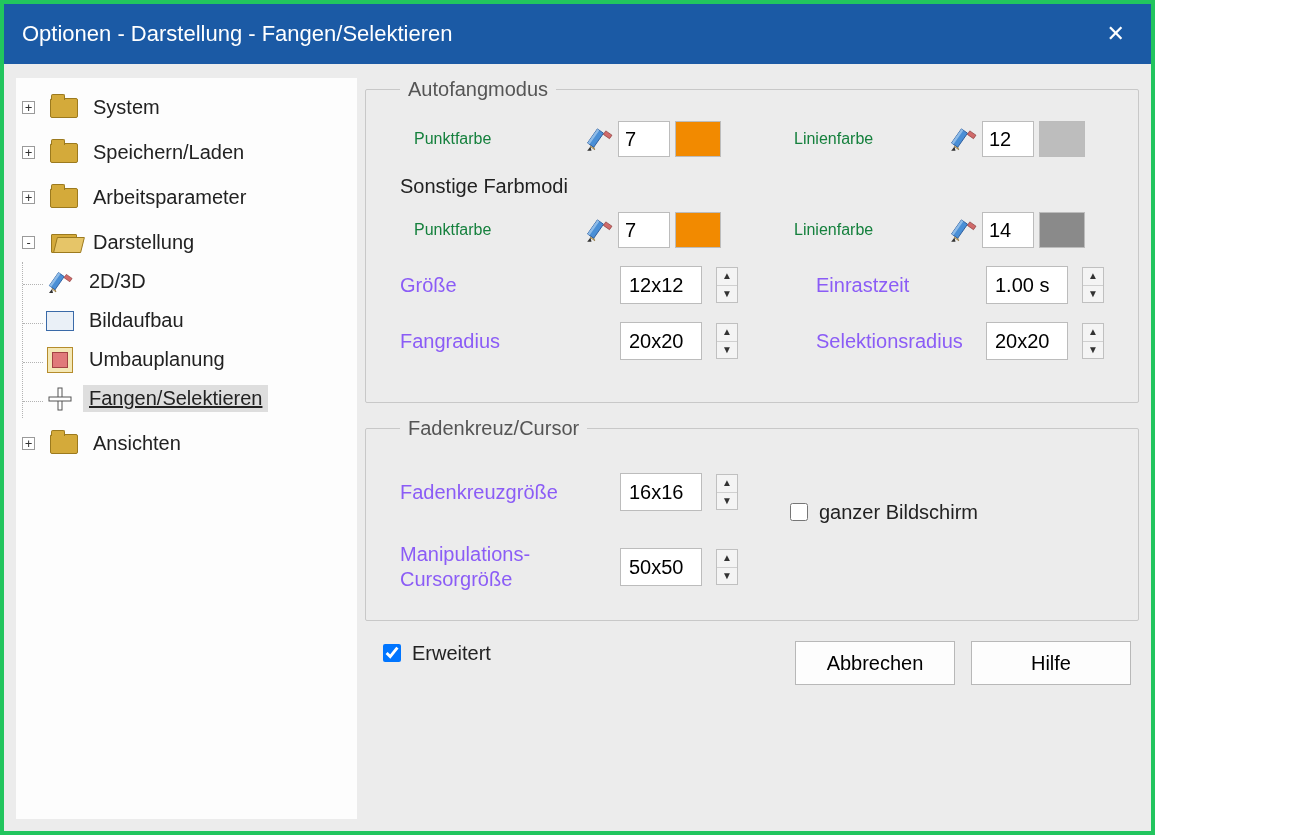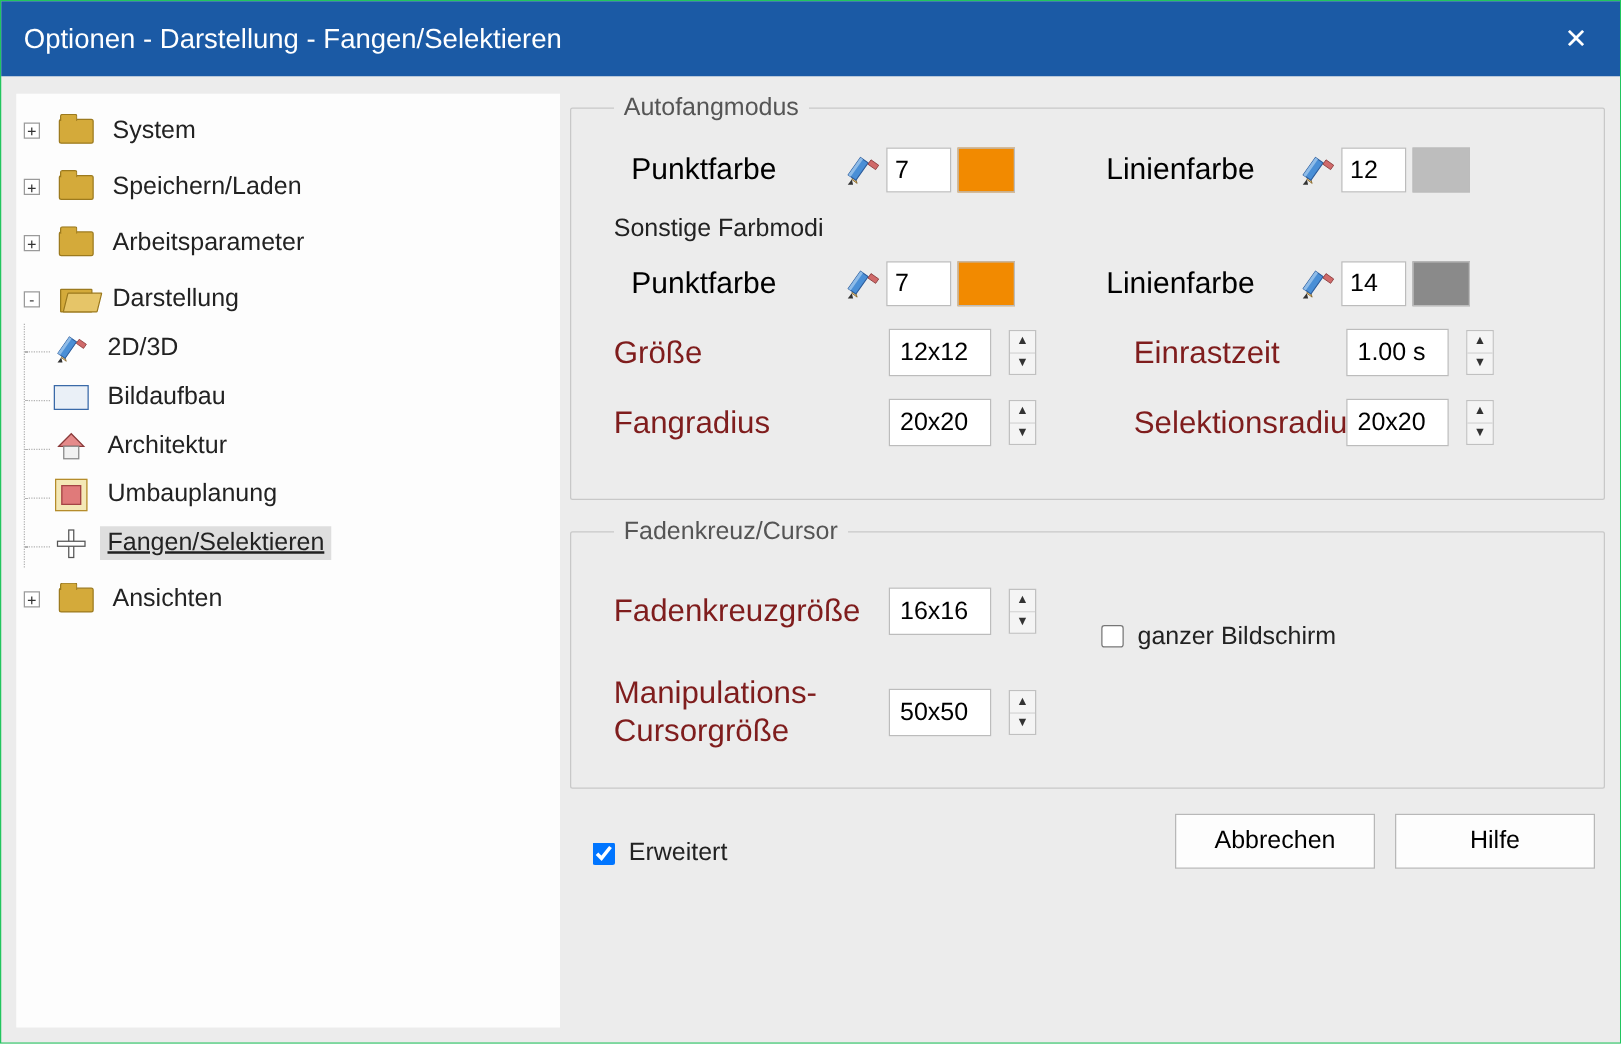--- a/index.html
+++ b/index.html
@@ -1,18 +1,18 @@
 <!DOCTYPE html>
 <html><head>
 <meta charset="utf-8">
 <style>
   * { box-sizing: border-box; }
   html, body { margin: 0; padding: 0; font-family: "Segoe UI", Tahoma, sans-serif; background: #fff; }
   .window {
-    width: 1297px; height: 835px; border: 1px solid #22c55e;
+    width: 1155px; height: 835px; border: 4px solid #22c55e;
     display: flex; flex-direction: column; background: #ececec;
   }
   .titlebar {
     height: 60px; background: #1b5aa5; color: #fff; display: flex;
     align-items: center; justify-content: space-between; padding: 0 18px;
     font-size: 22px; font-weight: 400;
   }
   .titlebar .close { font-size: 22px; cursor: pointer; padding: 8px; }
   .body {
     flex: 1; display: flex; padding: 14px 12px 12px 12px; gap: 0;
@@ -97,27 +97,27 @@
   }
   fieldset.group > legend {
     font-size: 20px; color: #555; padding: 0 8px; font-weight: 400;
   }
   .subheading { font-size: 20px; color: #222; margin: 4px 0 14px 0; }
   .row {
     display: grid;
     grid-template-columns: 180px 38px 58px 48px 70px 150px 38px 58px 48px;
     align-items: center; gap: 0; margin-bottom: 18px;
   }
-  .row .lbl { font-size: 24px; color: #000000; padding-left: 14px;}
+  .row .lbl { font-size: 16px; color: #15803d; padding-left: 14px;}
   .row2 {
     display: grid;
     grid-template-columns: 220px 96px 30px 70px 170px 96px 30px;
     align-items: center; gap: 0; margin-bottom: 18px;
   }
-  .row2 .lbl { font-size: 25px; color: #7f1d1d; }
+  .row2 .lbl { font-size: 20px; color: #8b5cf6; }
   .pencil-btn { cursor: pointer; display:inline-flex; align-items:center; justify-content:center; }
   .pencil-btn svg { width: 30px; height: 30px; }
   input.numbox {
     width: 52px; height: 36px; font-size: 20px; text-align: left;
     padding: 2px 6px; border: 1px solid #bcbcbc; background:#fff;
   }
   .swatch {
     width: 46px; height: 36px; border: 1px solid #bcbcbc; margin-left:-1px;
   }
   .sizebox {
@@ -129,21 +129,21 @@
     height:36px; width:22px;
   }
   .spinner button {
     flex:1; border:none; background:#f4f4f4; cursor:pointer;
     font-size:10px; line-height:1; padding:0; color:#333;
   }
   .spinner button:first-child { border-bottom:1px solid #d0d0d0; }
   .chkrow { display:flex; align-items:center; gap:8px; font-size:20px; color:#222;margin-top:40px;}
   .chkrow input { width:18px; height:18px; }
   .footer {
-    display:flex; align-items:flex-end; justify-content:space-between;
+    display:flex; align-items:flex-start; justify-content:space-between;
     padding: 6px 8px 6px 14px;
   }
   .footer .left { display:flex; align-items:center; gap:8px; font-size:20px; color:#222;}
   .footer .left input { width:18px; height:18px; }
   .footer .buttons { display:flex; gap:16px; }
   .footer button {
     width: 160px; height: 44px; font-size: 20px; background:#fdfdfd;
     border:1px solid #b8b8b8; cursor:pointer;
   }
   .spacer { width: 70px; }
@@ -220,31 +220,20 @@
                   </span>
                 <span class="label">2D/3D</span>
               </div>
             </li>
             <li>
               <div class="node">
                 <span class="icon">
                     <span class="rect-icon"></span>
                   </span>
                 <span class="label">Bildaufbau</span>
-              </div>
-            </li>
-            <li>
-              <div class="node">
-                <span class="icon house-icon">
-                  <svg viewBox="0 0 28 28">
-                      <polygon points="4,14 14,4 24,14" fill="#e58a8a" stroke="#8a3a3a"></polygon>
-                      <rect x="8" y="14" width="12" height="10" fill="#f1f1f1" stroke="#888"></rect>
-                    </svg>
-                </span>
-                <span class="label">Architektur</span>
               </div>
             </li>
             <li>
               <div class="node">
                 <span class="icon">
                     <span class="umbau-icon"></span>
                   </span>
                 <span class="label">Umbauplanung</span>
               </div>
             </li>

